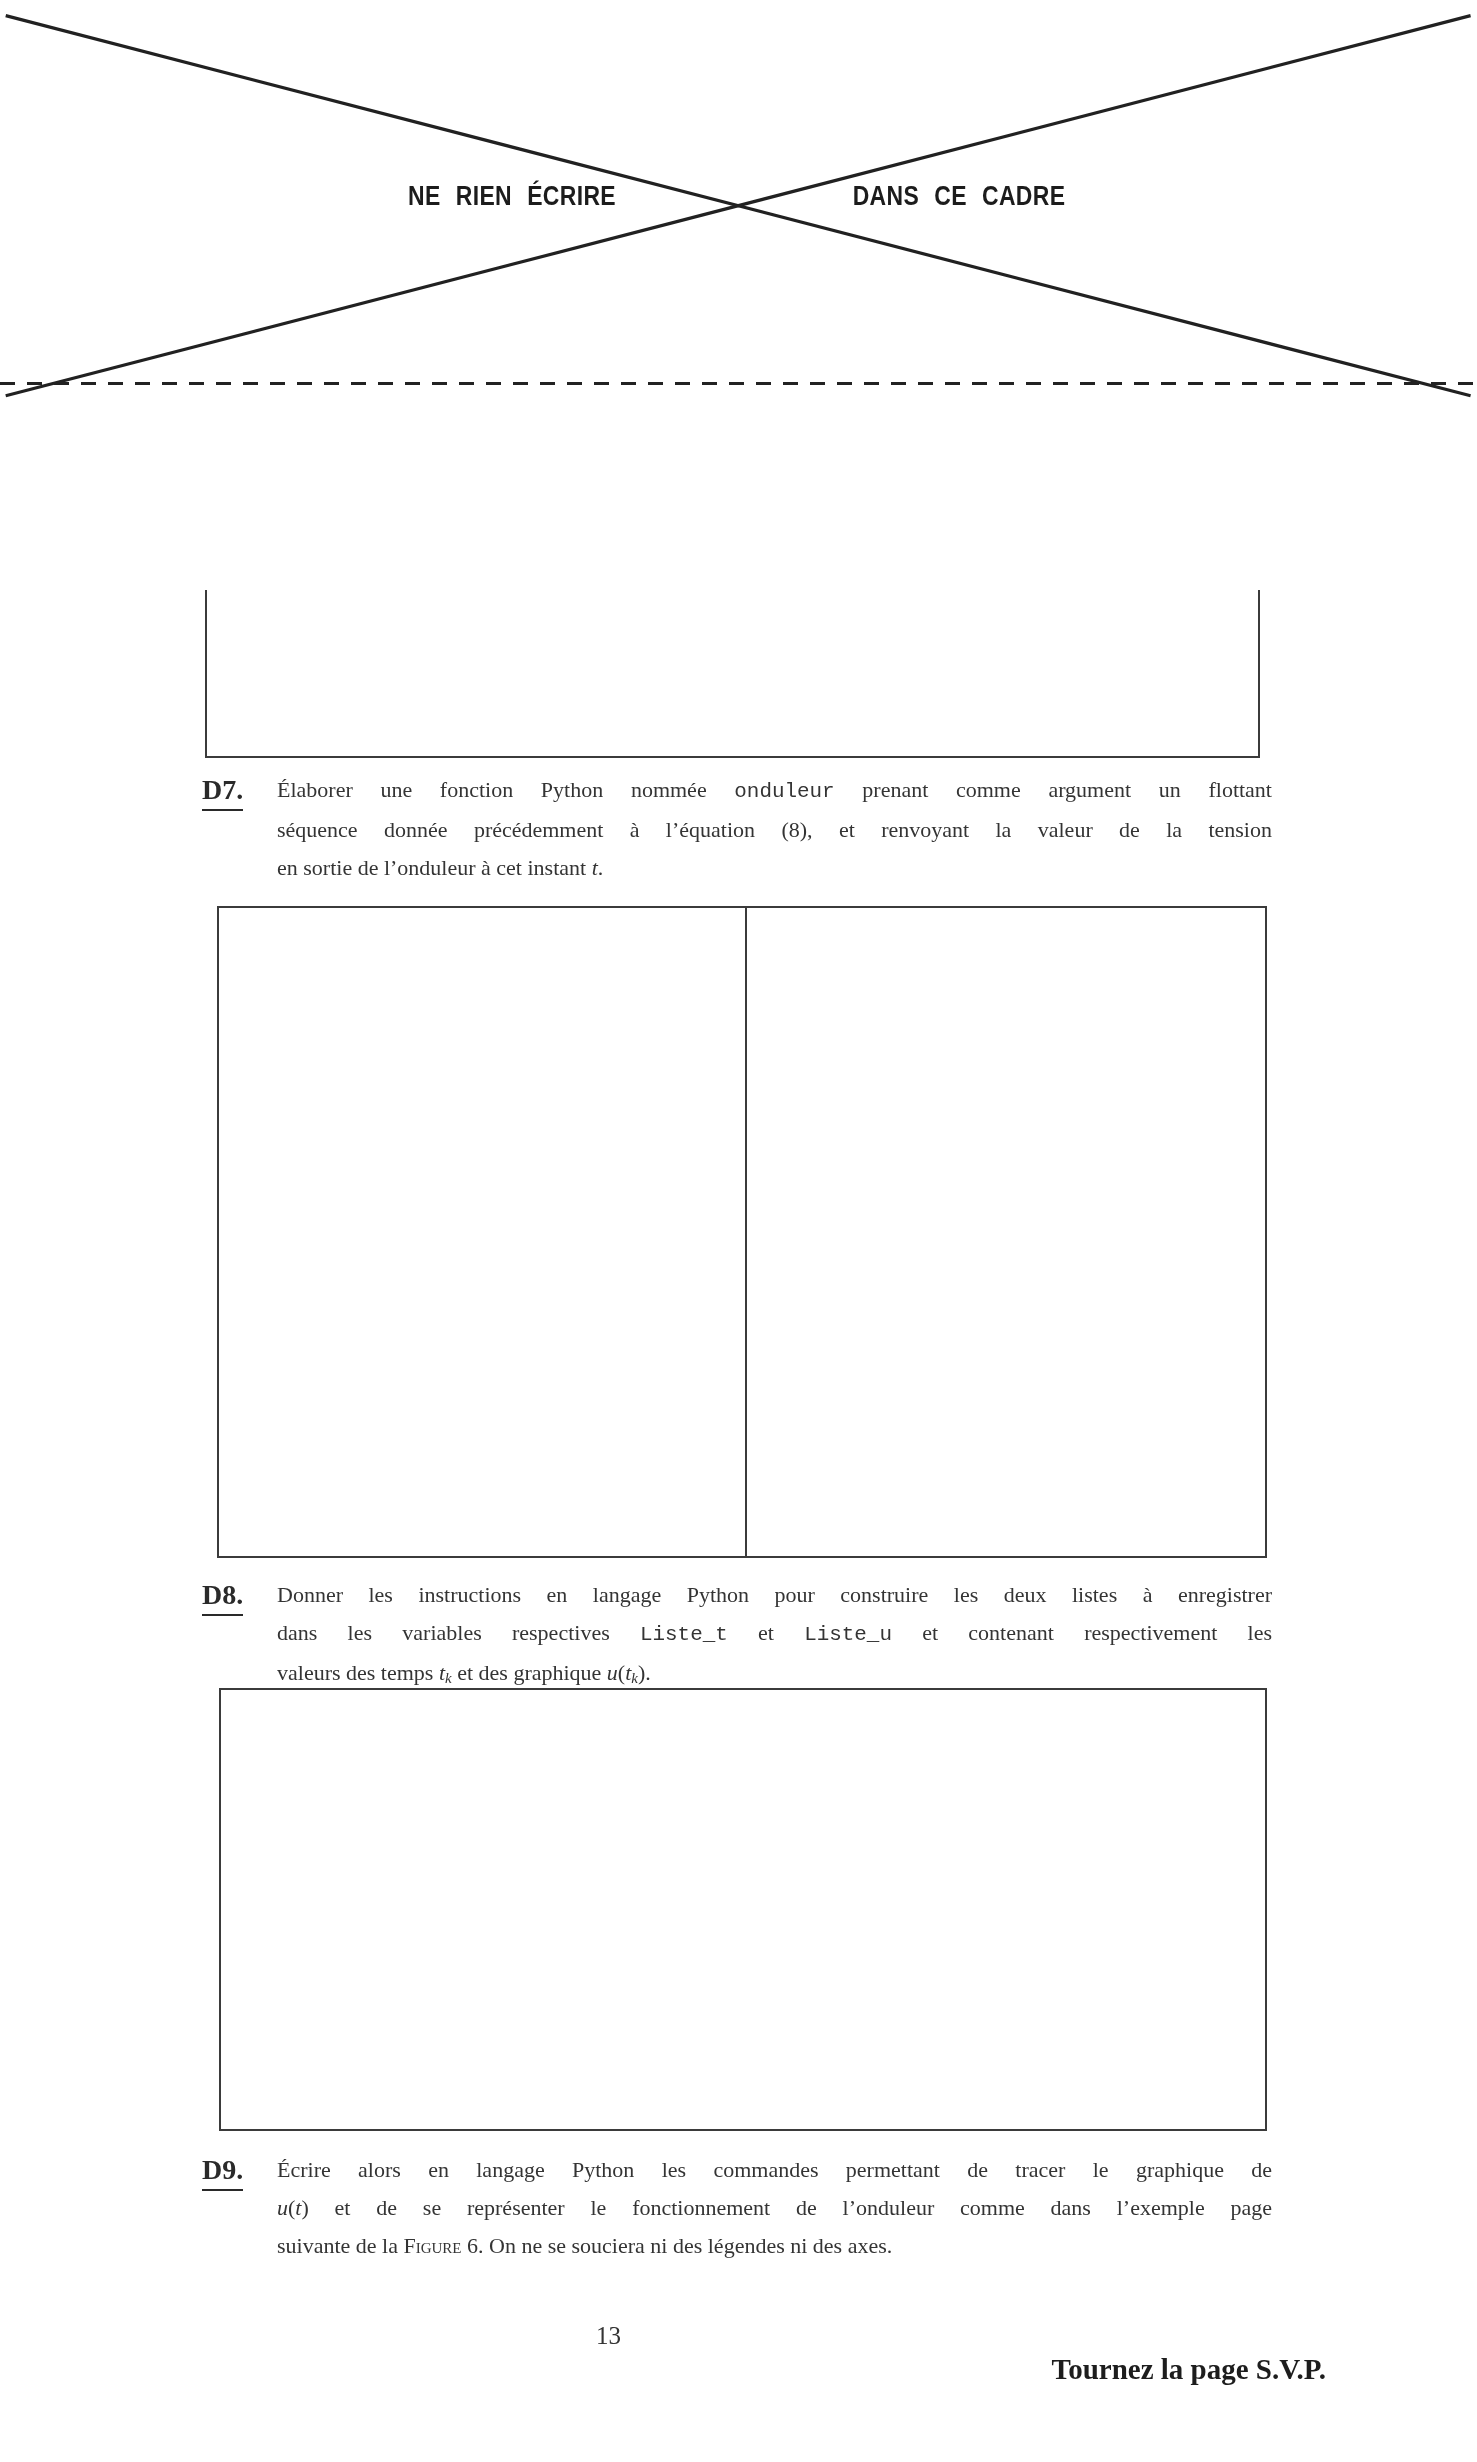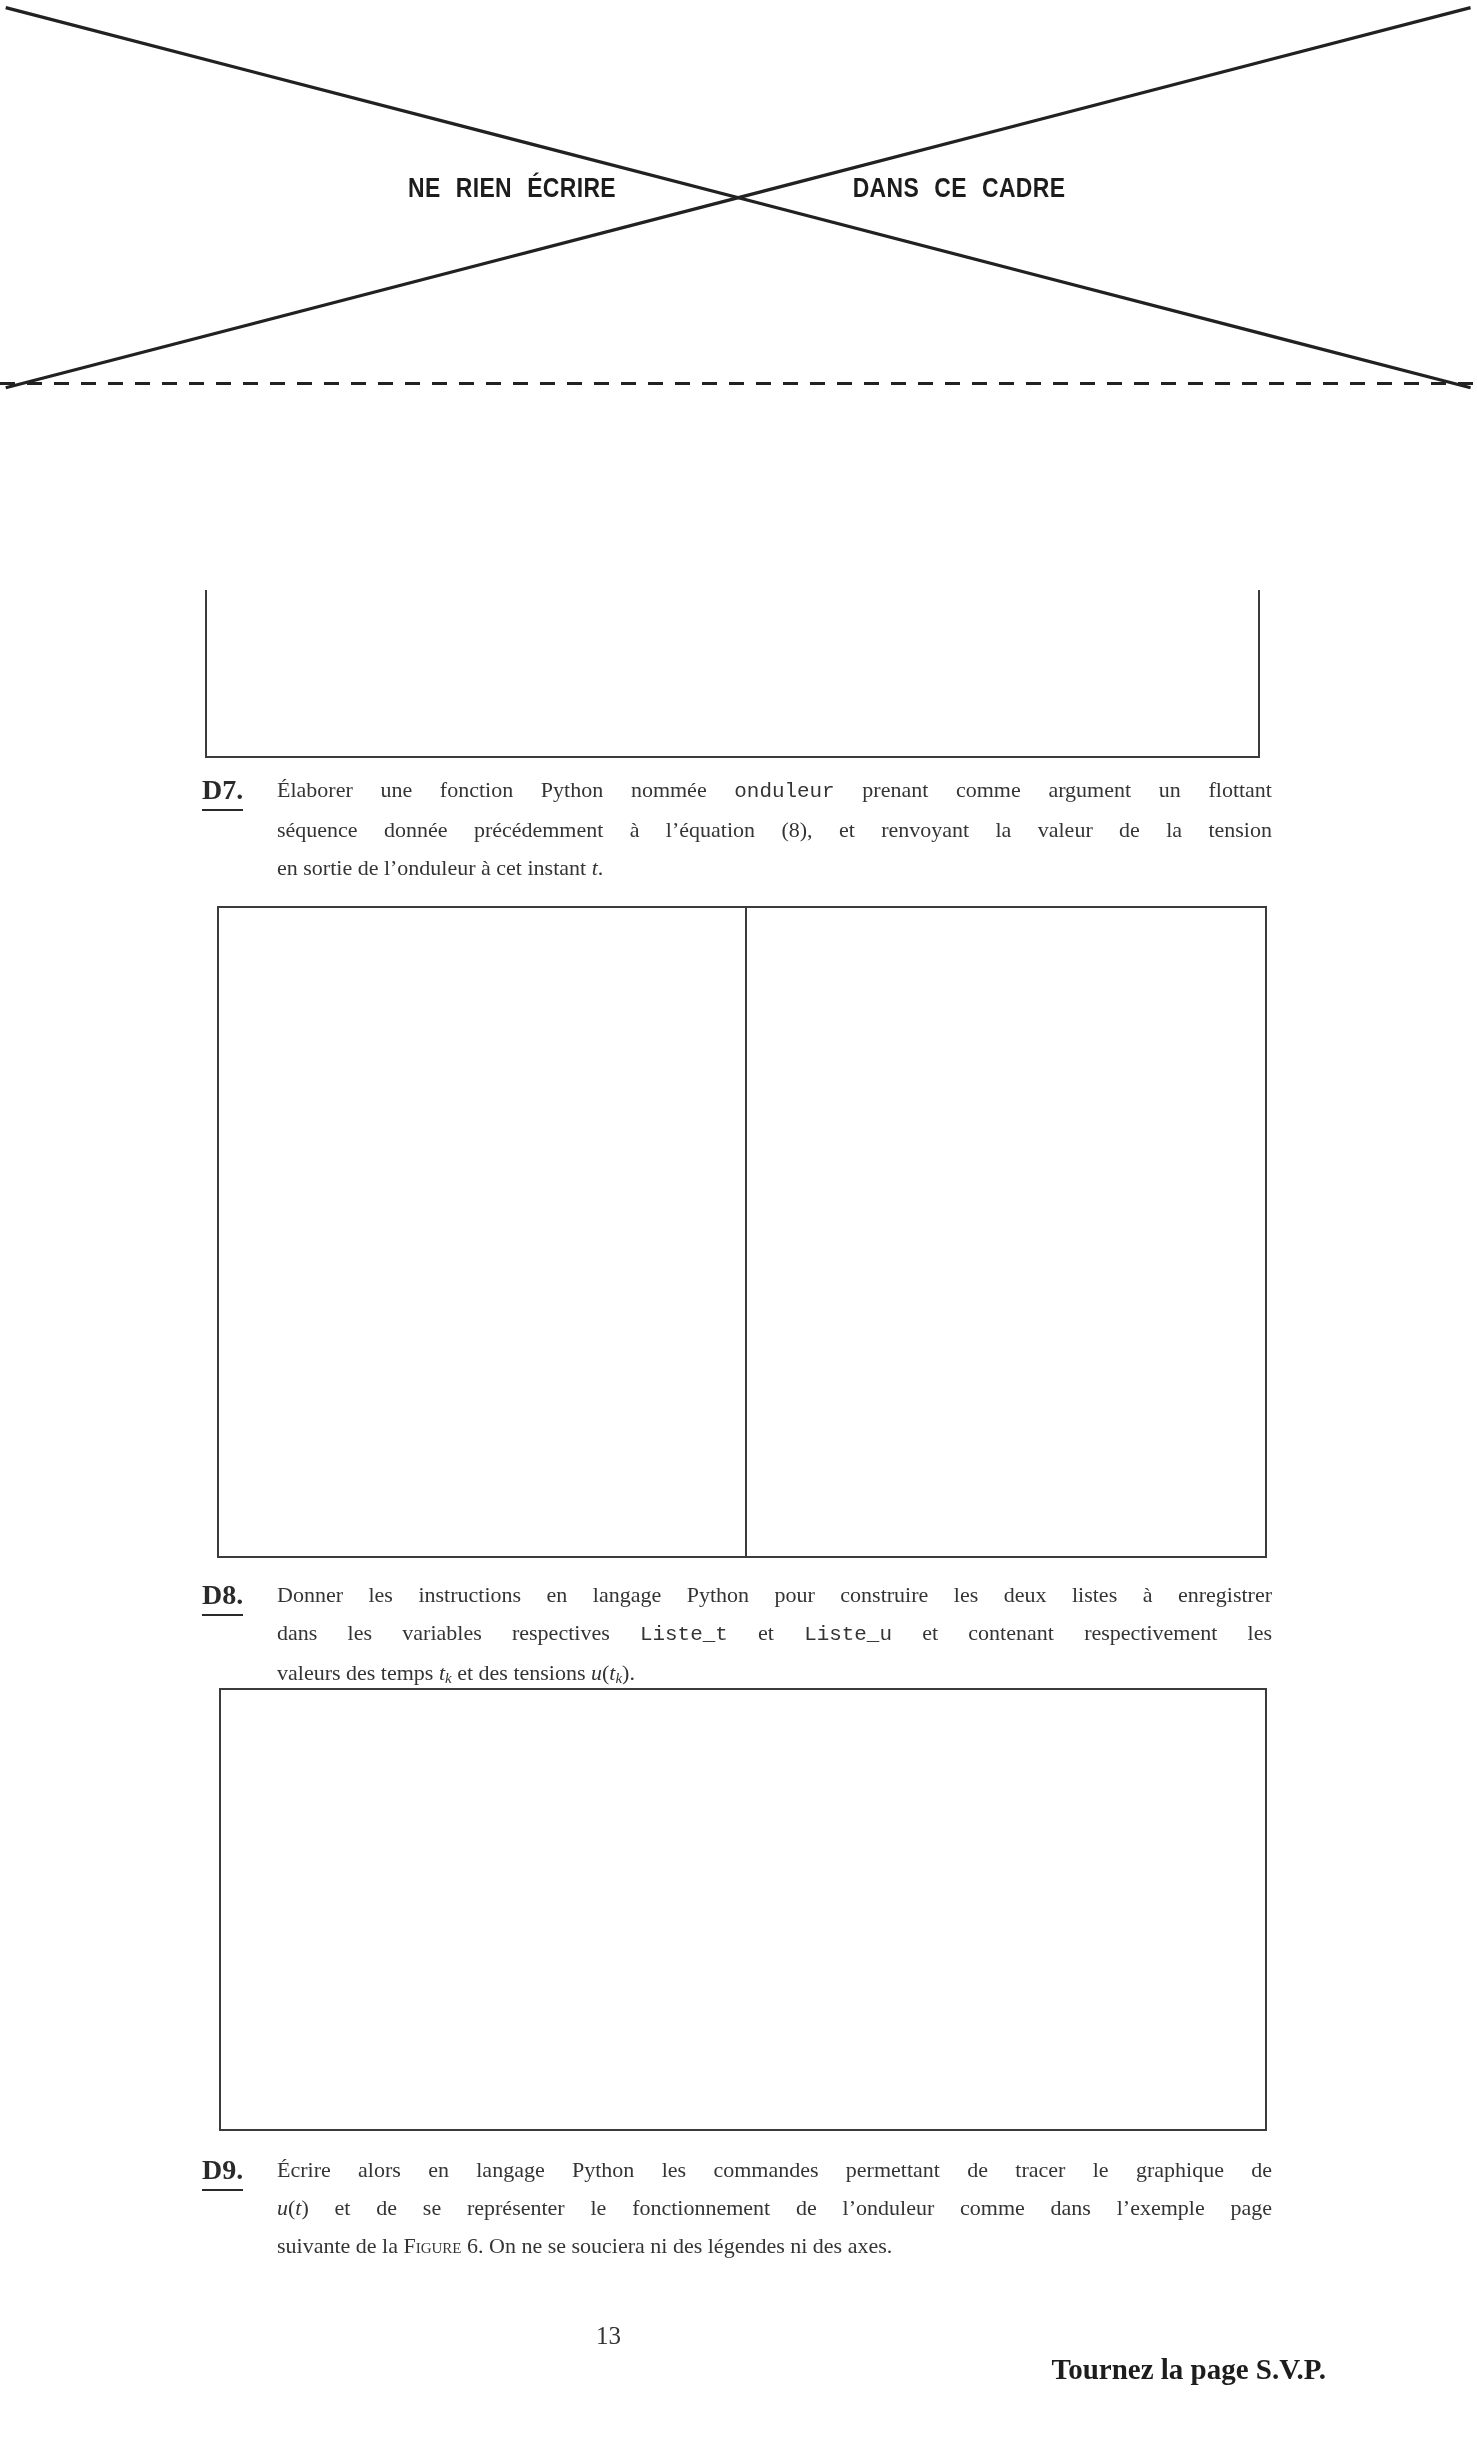--- a/index.html
+++ b/index.html
@@ -6,21 +6,21 @@
   body{
     position:relative;
     width:1477px;height:2462px;
     font-family:"Liberation Serif","DejaVu Serif",serif;
     color:#343434;
     overflow:hidden;
   }
   .abs{position:absolute;}
 
   
-  .xframe{left:0;top:4px;width:1368px;height:386px;text-align:center;}
+  .xframe{left:0;top:12px;width:1368px;height:386px;text-align:center;}
   .xframe svg{position:absolute;left:0;top:0;}
   .frame-label{
     position:absolute;
     font-family:"Liberation Sans","DejaVu Sans",sans-serif;
     font-weight:700;
     font-size:27px;
     line-height:27px;
     letter-spacing:0.4px;
     word-spacing:10px;
     color:#1c1c1c;
@@ -116,21 +116,21 @@
 <div class="abs ansbox box-two-col">
   <div class="box-divider"></div>
 </div>
 
 <div class="abs" style="left:202px;top:1576px;">
   <span class="qlabel">D8.</span>
 </div>
 <div class="abs qpara" style="left:277px;top:1576px;">
     <div class="text-line just"><span>Donner les instructions en langage Python pour construire les deux listes à enregistrer</span></div>
     <div class="text-line just"><span>dans les variables respectives </span><span class="mono">Liste_t</span><span> et </span><span class="mono">Liste_u</span><span> et contenant respectivement les</span></div>
-    <div class="text-line"><span>valeurs des temps </span><span class="ital">t</span><span class="msub">k</span><span> et des tensions </span><span class="ital">u</span><span>(</span><span class="ital">t</span><span class="msub">k</span><span>).</span></div>
+    <div class="text-line"><span>valeurs des temps </span><span class="ital">t</span><span class="msub">k</span><span> et des graphique </span><span class="ital">u</span><span>(</span><span class="ital">t</span><span class="msub">k</span><span>).</span></div>
   </div>
 
 <div class="abs ansbox box-single"></div>
 
 <div class="abs" style="left:202px;top:2151px;text-decoration:underline;">
   <span class="qlabel">D9.</span>
 </div>
 <div class="abs qpara" style="left:277px;top:2151px;">
     <div class="text-line just"><span>Écrire alors en langage Python les commandes permettant de tracer le graphique de</span></div>
     <div class="text-line just"><span class="ital">u</span><span>(</span><span class="ital">t</span><span>) et de se représenter le fonctionnement de l’onduleur comme dans l’exemple page</span></div>

